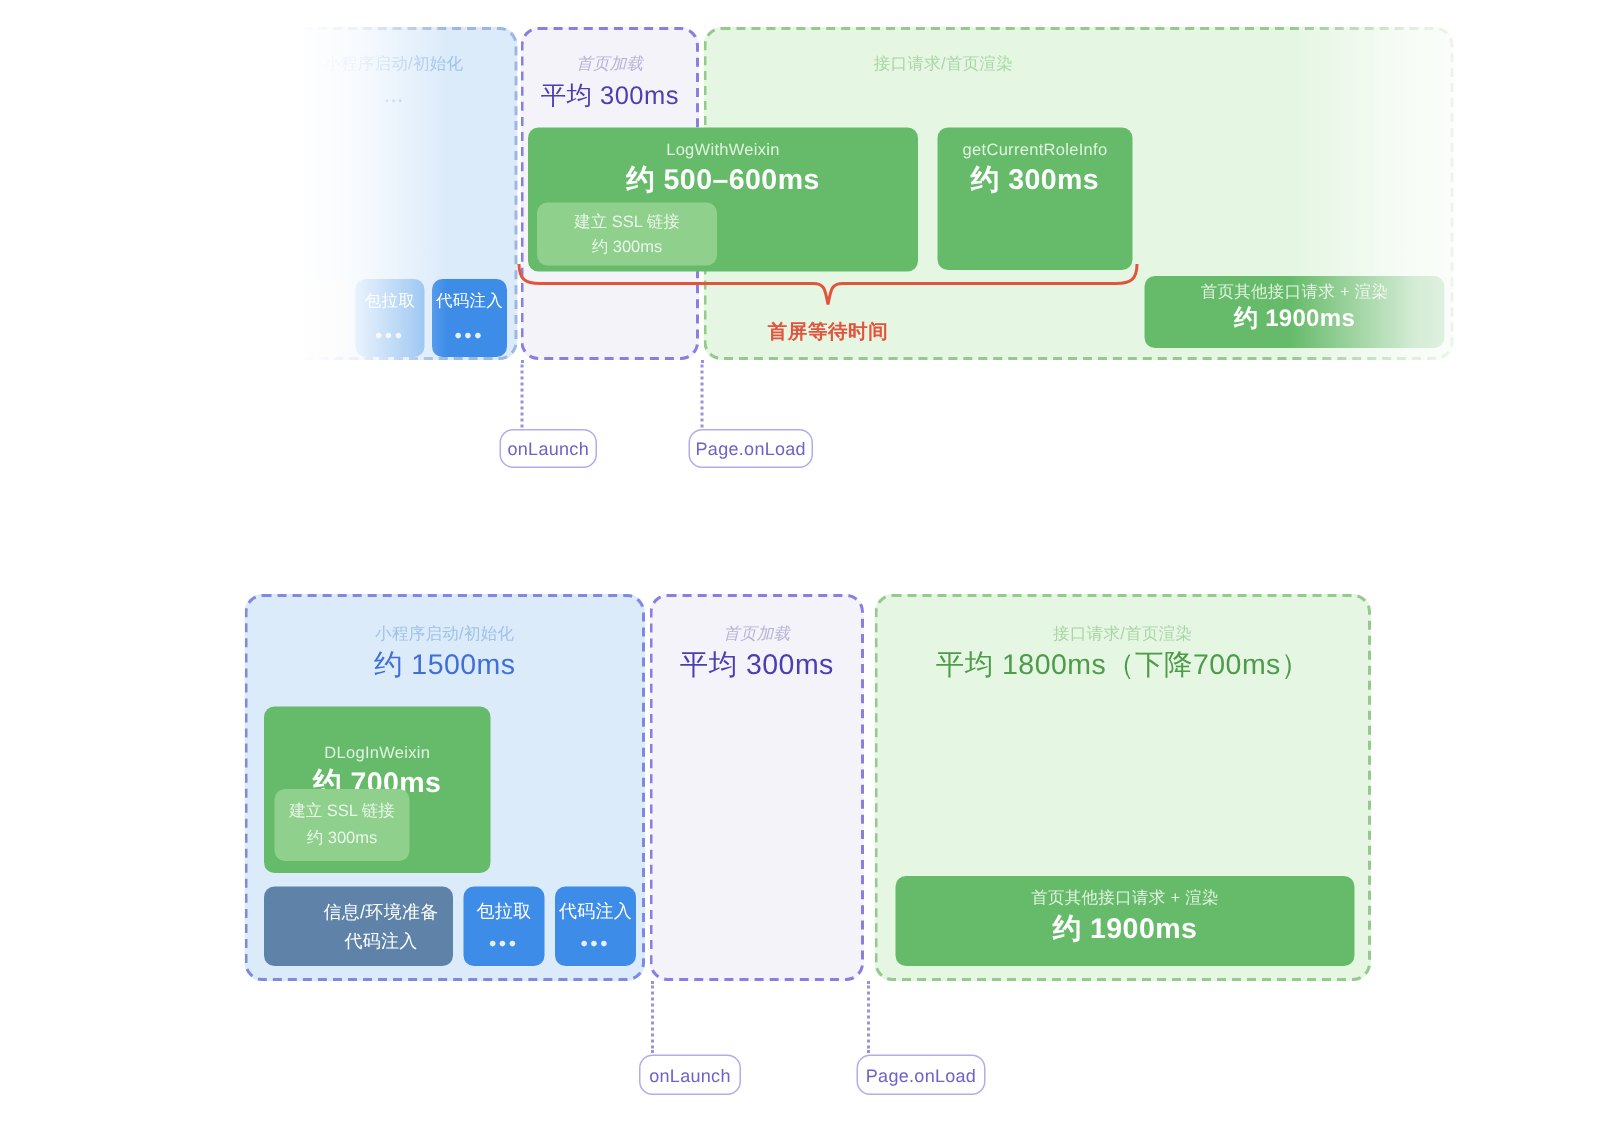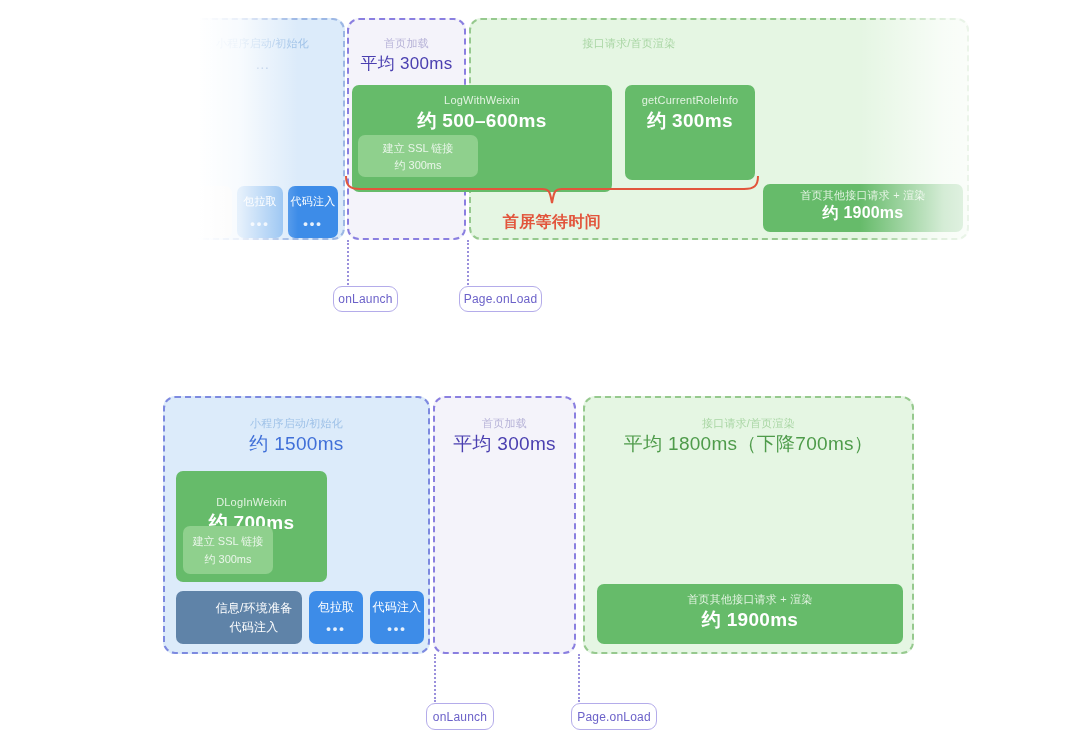--- a/index.html
+++ b/index.html
@@ -13,21 +13,21 @@
   
   .panel{position:absolute;border-radius:12px;box-sizing:border-box;}
   .panel-blue{background:#dcebfa;border:2px dashed #7d8ae0;}
   .panel-white{background:#f4f3fa;border:2px dashed #8a7fe0;}
   .panel-green{background:#e5f6e3;border:2px dashed #96c98e;}
 
   .phase-head{position:absolute;left:0;right:0;text-align:center;}
   .phase-sub{font-size:11px;line-height:15px;letter-spacing:.2px;}
   .phase-val{font-size:19px;line-height:26px;font-weight:400;letter-spacing:.3px;}
   .sub-blue{color:#9fc2e8;}   .val-blue{color:#3f6fd8;}
-  .sub-pur{color:#b7b3d8;}    .val-pur{color:#4a3fb0;}
+  .sub-pur{color:#b7b3d8;font-style:italic;}    .val-pur{color:#4a3fb0;}
   .sub-grn{color:#a9d6a4;}    .val-grn{color:#4e9b4a;}
 
   
   .box{position:absolute;border-radius:7px;box-sizing:border-box;
        display:flex;flex-direction:column;align-items:center;justify-content:center;}
   .box-green{background:#66bb6a;}
   .box-green-inner{background:#8fd08d;}
   .box-blue{background:#3d8ce8;}
   .box-blue-lite{background:#86baf0;}
   .box-slate{background:#5f83a8;padding-left:30px;}
@@ -41,21 +41,21 @@
   .bx-dots{font-size:13px;line-height:14px;color:#e7f1fc;letter-spacing:2px;font-weight:700;}
 
   
   .tick{position:absolute;width:0;border-left:2px dotted #9a90dc;}
   .pill{position:absolute;box-sizing:border-box;border:1.5px solid #b4acea;
         border-radius:9px;background:#ffffff;color:#6c62c9;font-size:12px;
         display:flex;align-items:center;justify-content:center;letter-spacing:.2px;}
 
   
   .brace{position:absolute;}
-  .brace-cap{position:absolute;color:#e2553c;font-size:16px;font-weight:700;
+  .brace-cap{position:absolute;color:#e2553c;font-size:13px;font-weight:700;
              letter-spacing:.4px;text-align:center;}
 
   
   .fade-left{position:absolute;pointer-events:none;
     background:linear-gradient(to right,#ffffff 0%,#ffffff 22%,rgba(255,255,255,0.78) 55%,rgba(255,255,255,0) 100%);}
   .fade-right{position:absolute;pointer-events:none;
     background:linear-gradient(to left,#ffffff 0%,#ffffff 26%,rgba(255,255,255,0.72) 62%,rgba(255,255,255,0) 100%);}
 </style>
 </head>
 <body>
@@ -89,21 +89,21 @@
         <div class="phase-val val-pur" style="font-size:17px;">平均 300ms</div>
       </div>
     </div>
 
     <div class="panel panel-green" style="left:469px;top:18px;width:500px;height:222px;">
       <div class="phase-head" style="top:16px;left:0;right:180px;">
         <div class="phase-sub sub-grn">接口请求/首页渲染</div>
       </div>
     </div>
 
-    <div class="box box-green" style="left:352px;top:85px;width:260px;height:107px;justify-content:flex-start;padding-top:8px;">
+    <div class="box box-green" style="left:352px;top:85px;width:260px;height:96px;justify-content:flex-start;padding-top:8px;">
       <div class="bx-title">LogWithWeixin</div>
       <div class="bx-val">约 500–600ms</div>
     </div>
     <div class="box box-green-inner" style="left:358px;top:135px;width:120px;height:42px;gap:1px;">
       <div class="bx-sm">建立 SSL 链接</div>
       <div class="bx-sm">约 300ms</div>
     </div>
 
     <div class="box box-green" style="left:625px;top:85px;width:130px;height:95px;justify-content:flex-start;padding-top:8px;">
       <div class="bx-title">getCurrentRoleInfo</div>

